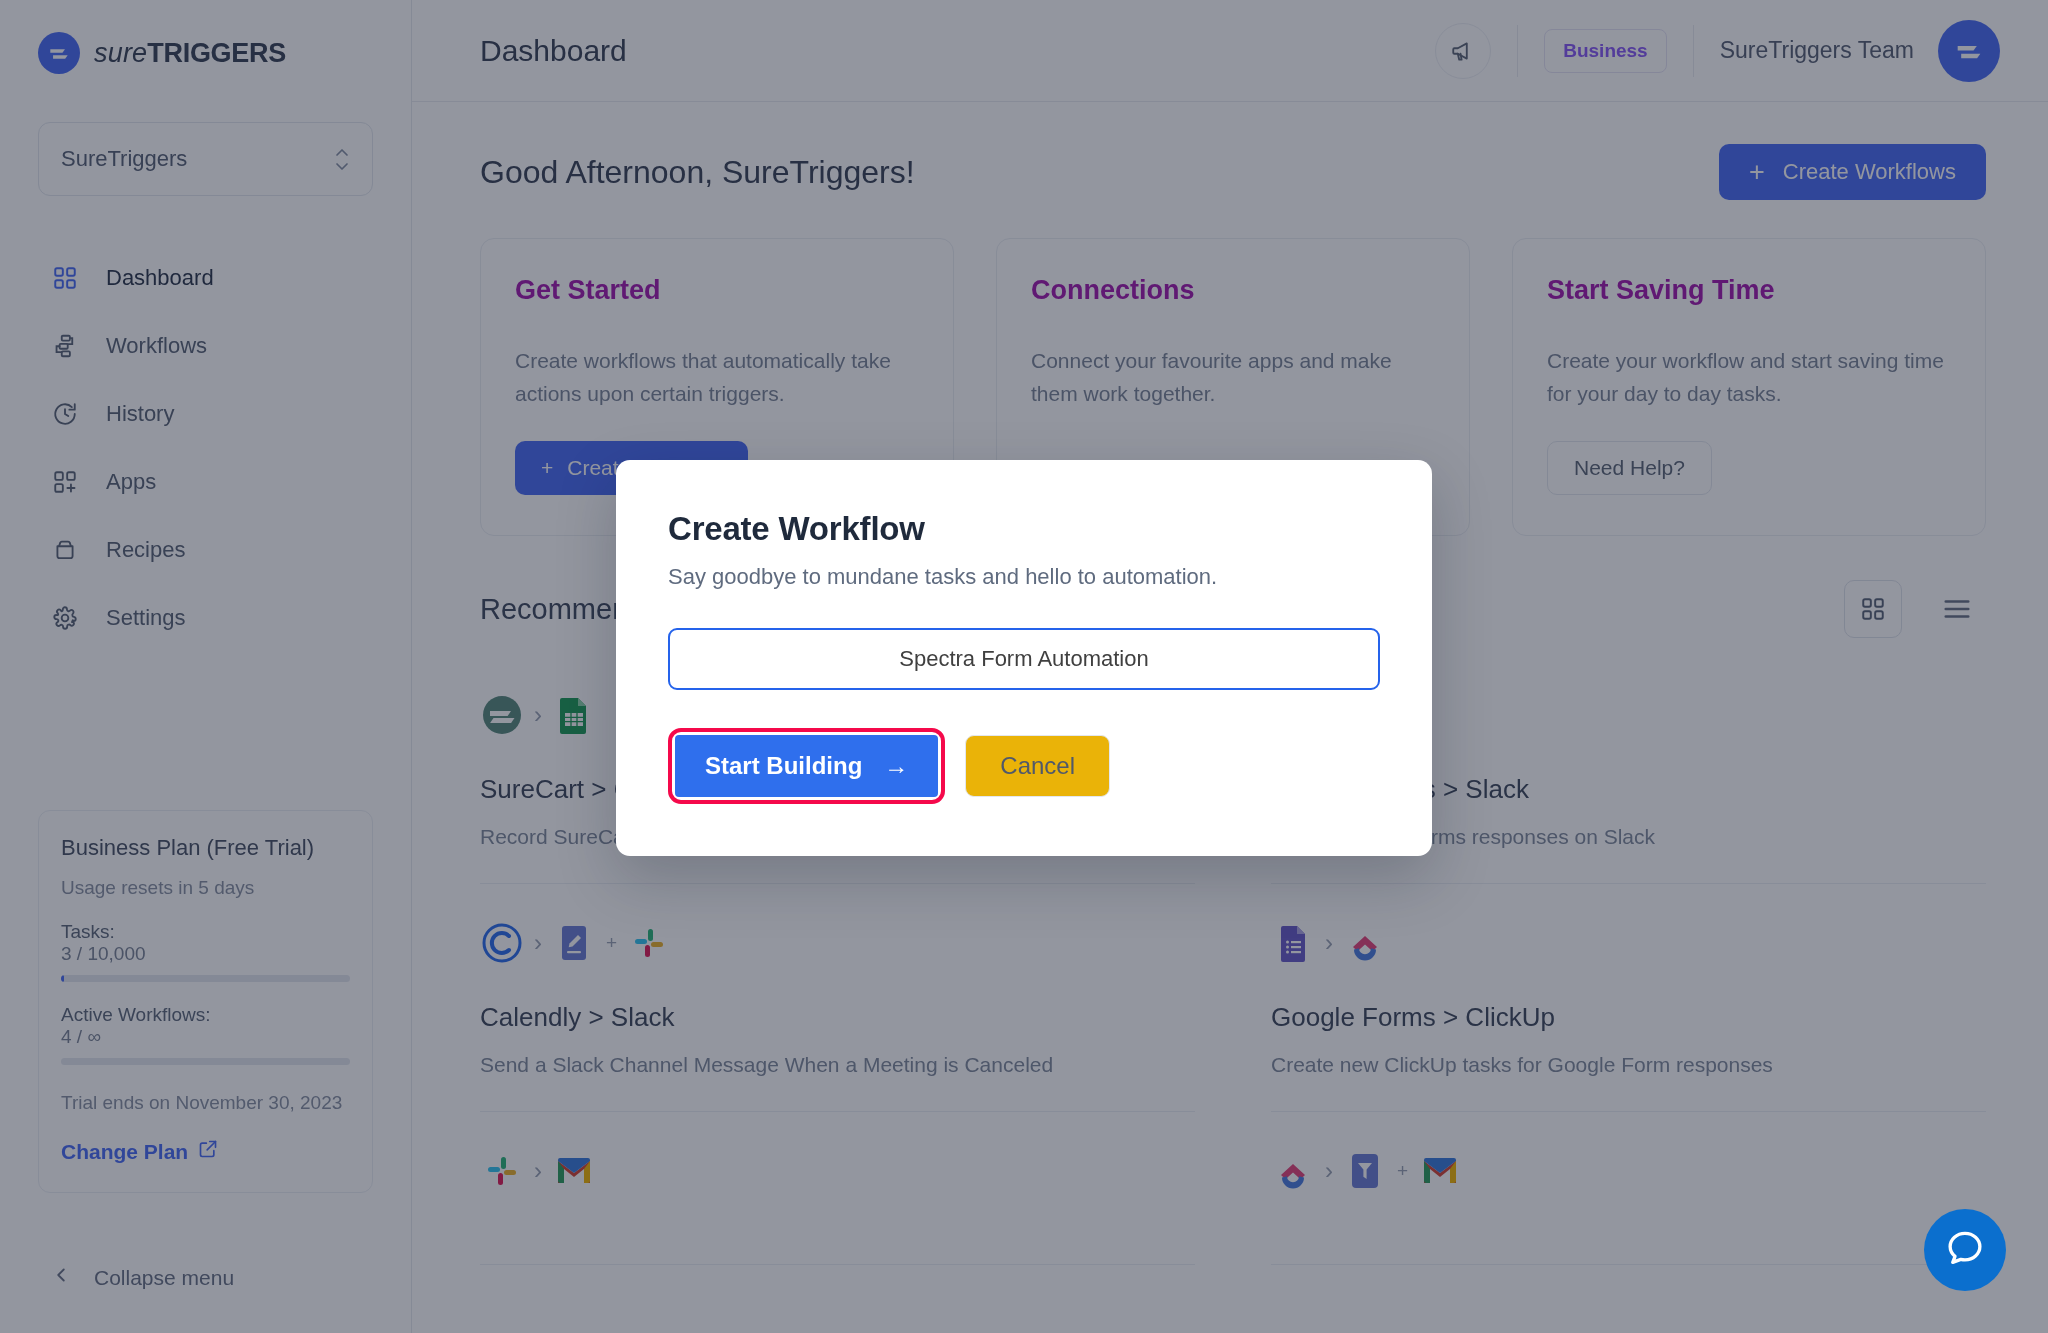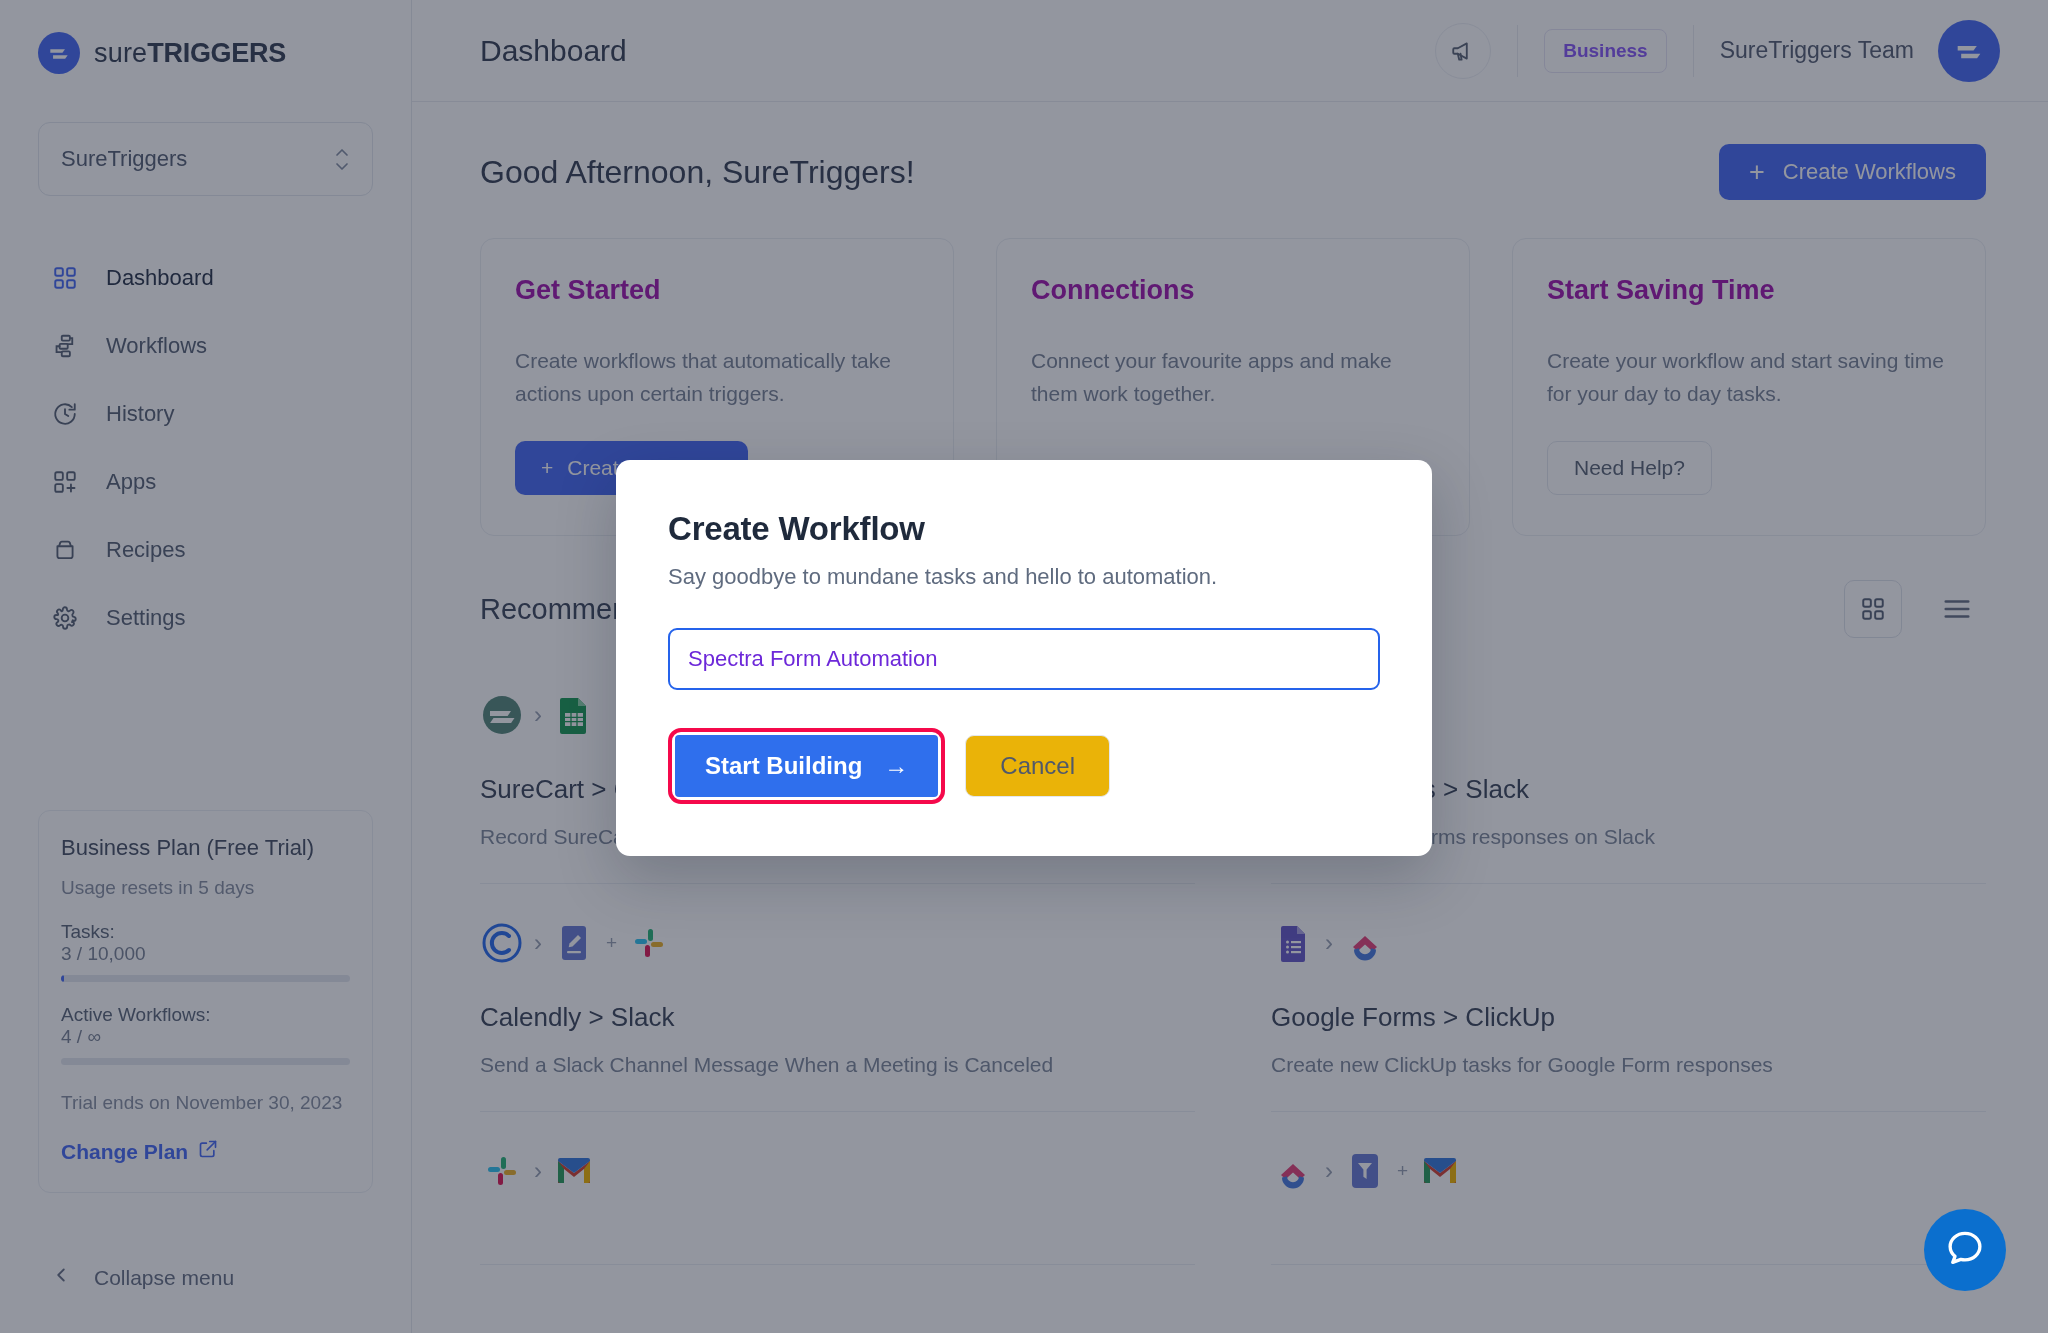--- a/index.html
+++ b/index.html
@@ -35,21 +35,21 @@
     display: flex; align-items: center; gap: 14px;
     padding-top: 32px; padding-bottom: 6px;
   }
   .logo-mark {
     width: 42px; height: 42px; border-radius: 50%;
     background: #4c6ef5;
     display: flex; align-items: center; justify-content: center;
     flex: 0 0 42px;
   }
   .logo-text { font-size: 27px; letter-spacing: .2px; color: #3b4559; }
-  .logo-text .light { font-weight: 400; }
+  .logo-text .light { font-weight: 400; font-style: italic; }
   .logo-text .bold { font-weight: 800; letter-spacing: -0.3px; }
 
   .workspace-select {
     margin-top: 42px;
     height: 74px;
     border: 1px solid #e3e7ee;
     border-radius: 12px;
     display: flex; align-items: center; justify-content: space-between;
     padding: 0 22px;
     color: #5a6478;
@@ -183,23 +183,24 @@
     width: 816px;
     background: #ffffff; border-radius: 14px;
     box-shadow: 0 22px 60px rgba(15,23,42,.22);
     padding: 50px 52px 52px 52px;
   }
   #modal h2 { font-size: 33px; color: #1f2a3c; font-weight: 700; letter-spacing: -0.2px; }
   #modal .sub { font-size: 22px; color: #5f6b7f; margin-top: 16px; }
   #wf-name {
     width: 100%; height: 62px; margin-top: 38px;
     border: 2px solid #2563eb; border-radius: 9px;
-    padding: 0 18px; font-size: 22px; color: #6d28d9;
+    padding: 0 18px; font-size: 22px; color: #404040;
     font-family: inherit; outline: none;
     background: #fff;
+    text-align: center;
   }
   .modal-actions { display: flex; align-items: center; gap: 20px; margin-top: 38px; }
   .start-wrap {
     border: 4px solid #f5094b; border-radius: 13px; padding: 3px;
     display: inline-flex;
   }
   .btn-start {
     background: #2f6fed; color: #fff; border: none; border-radius: 4px;
     height: 62px; padding: 0 30px; font-size: 24px; font-weight: 600;
     display: inline-flex; align-items: center; gap: 22px; font-family: inherit;

